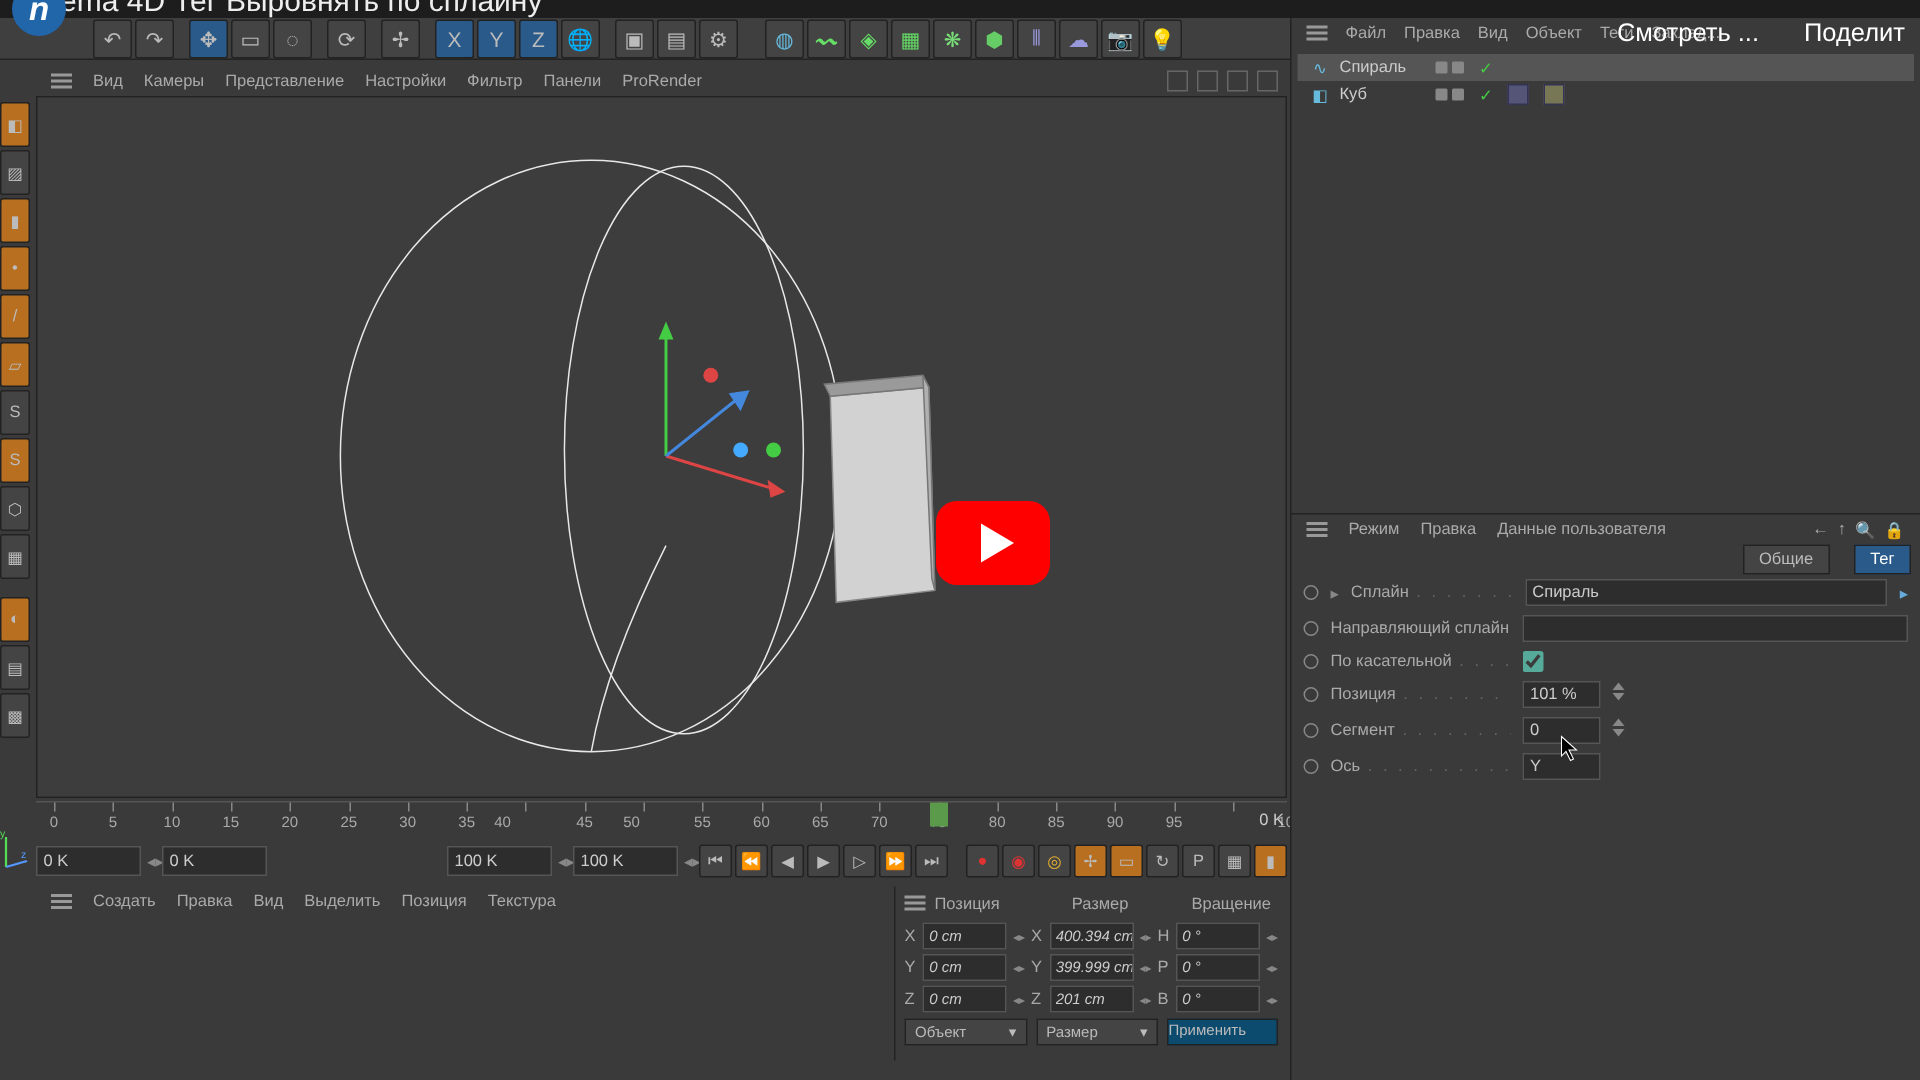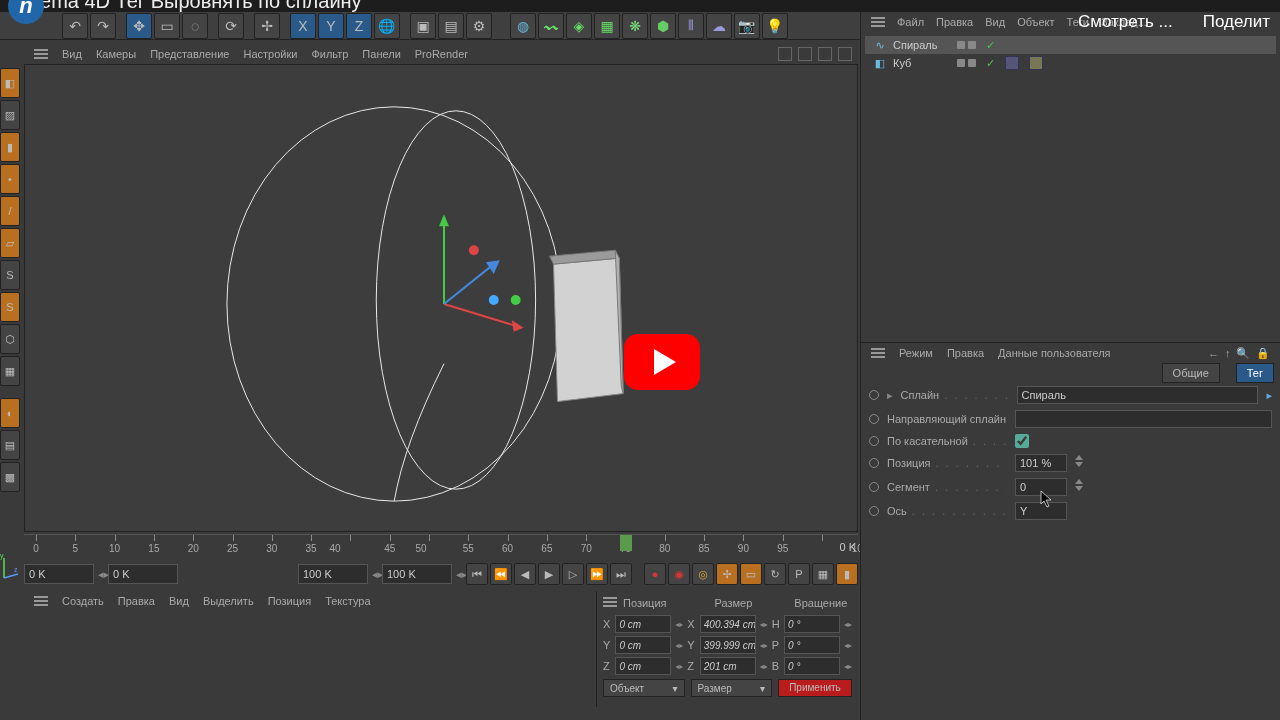--- a/index.html
+++ b/index.html
@@ -62,21 +62,21 @@
 
   
   .coords { position:absolute; left:596px; top:591px; width:262px; height:116px; background:#3a3a3a; border-left:1px solid #222; padding:4px 6px;}
   .coords .hdr{display:flex;gap:24px;padding:2px 0 6px 20px;color:#aaa;}
   .coords .row{display:flex;align-items:center;gap:4px;margin-bottom:3px;}
   .coords .row .ax{width:10px;color:#aaa;}
   .coords .row .cell{width:66px;height:18px;background:#2d2d2d;border:1px solid #555;display:flex;align-items:center;}
   .coords .row .cell input{background:none;border:none;color:#ccc;width:100%;font-size:10px;padding-left:3px;font-style:italic;}
   .coords .ftr{display:flex;gap:6px;margin-top:4px;}
   .coords .ftr .dd{flex:1;height:18px;background:#444;border:1px solid #222;display:flex;align-items:center;justify-content:space-between;padding:0 6px;font-size:10px;}
-  .coords .ftr .apply{flex:0 0 74px;height:18px;background:#b91c1c;border:1px solid #222;text-align:center;line-height:16px;font-size:10px;}
+  .coords .ftr .apply{flex:0 0 74px;height:18px;background:#0c4a6e;border:1px solid #222;text-align:left;line-height:16px;font-size:10px;}
 
   
   .obj-mgr { position:absolute; left:860px; top:12px; right:0; height:330px; background:#3a3a3a; border-left:1px solid #222;}
   .obj-mgr .menu{height:20px;display:flex;align-items:center;gap:12px;padding-left:10px;color:#aaa;font-size:11px;}
   .obj-mgr .menu span{cursor:pointer;}
   .obj-tree{padding:4px;}
   .obj-tree .node{display:flex;align-items:center;gap:6px;height:18px;padding-left:8px;}
   .obj-tree .node .ico{width:14px;height:14px;display:flex;align-items:center;justify-content:center;}
   .obj-tree .node .nm{color:#ccc;font-size:11px;flex:0 0 58px;}
   .obj-tree .node .dots{display:flex;gap:3px;}

